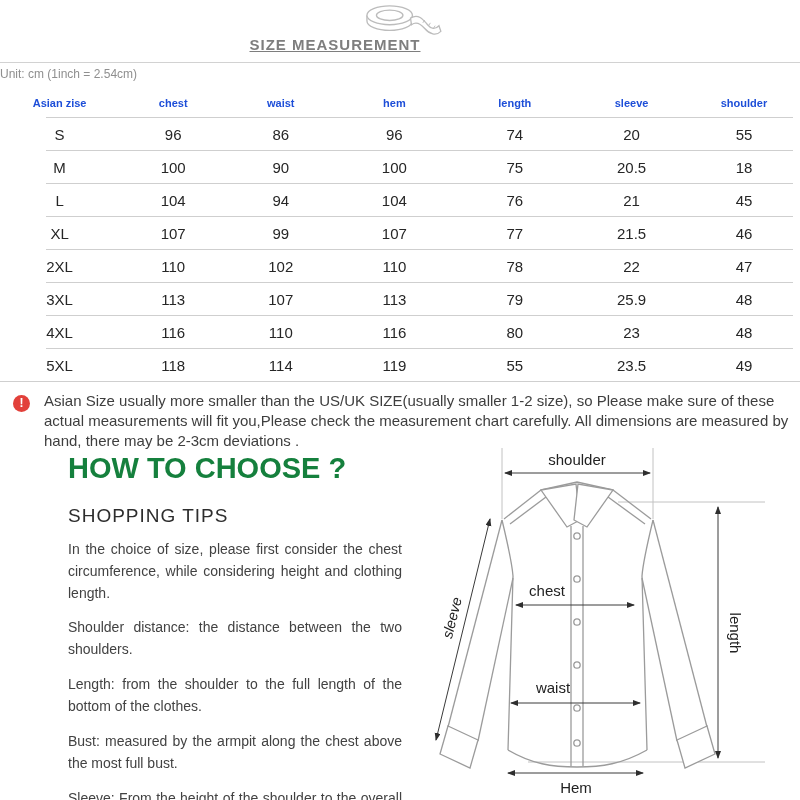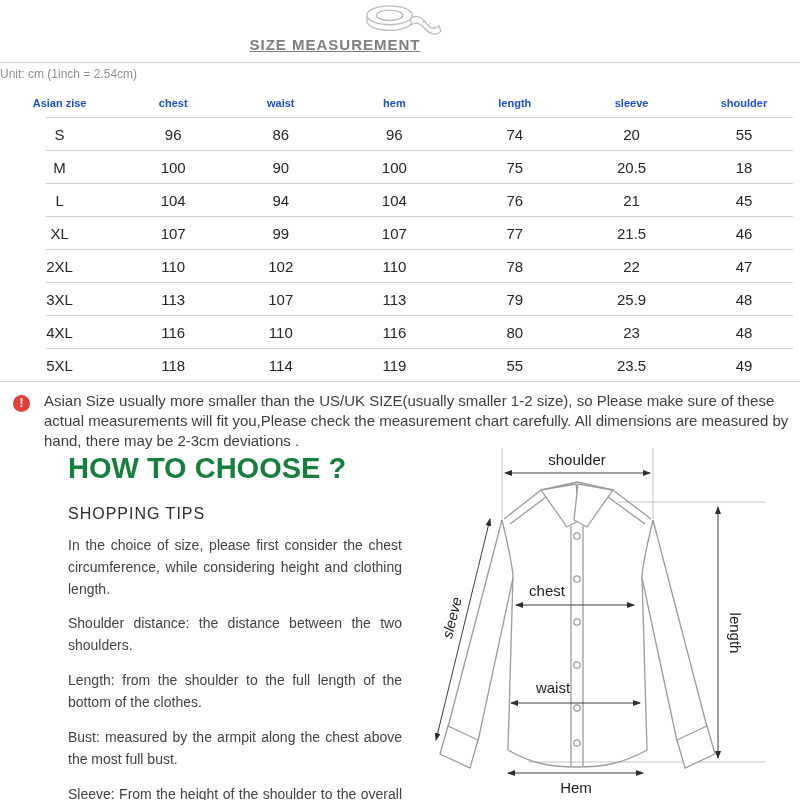--- a/index.html
+++ b/index.html
@@ -30,21 +30,21 @@
   
   .notice { position:absolute; left:0; top:389px; width:800px; }
   .alert-badge { position:absolute; left:13px; top:6px; width:17px; height:17px; border-radius:50%;
                  color:#fff; font-size:12px; font-weight:bold; text-align:center; line-height:17px; }
   .notice-text { position:absolute; left:44px; top:2px; width:748px;
                  font-size:15px; line-height:20px; color:#3e3e3e; }
 
   
   .guide { position:absolute; left:68px; top:452px; width:334px; color:#3d3d3d; }
   .guide h1 { font-size:29px; font-weight:bold; color:#15803d; letter-spacing:0px; margin-bottom:20px; }
-  .guide h2 { font-size:16px; font-weight:normal; color:#2d2d2d; letter-spacing:1px; margin-bottom:11px; }
+  .guide h2 { font-size:19px; font-weight:normal; color:#2d2d2d; letter-spacing:1px; margin-bottom:11px; }
   .guide p  { font-size:14px; line-height:22px; text-align:justify; margin-bottom:13px; color:#424242; }
   .guide p.gap { margin-bottom:12px; }
 
   
   .diagram { position:absolute; left:420px; top:440px; width:380px; height:360px; }
   .shirt-line   { fill:none; stroke:#9b9b9b; stroke-width:1.3; }
   .shirt-fill   { fill:#fff;  stroke:#9b9b9b; stroke-width:1.3; }
   .extent-line  { fill:none; stroke:#c2c2c2; stroke-width:1; }
   .arrow-line   { fill:none; stroke:#3a3a3a; stroke-width:1; }
   .diagram text { fill:#222; font-size:15px; font-family:"Liberation Sans","DejaVu Sans",sans-serif; }

